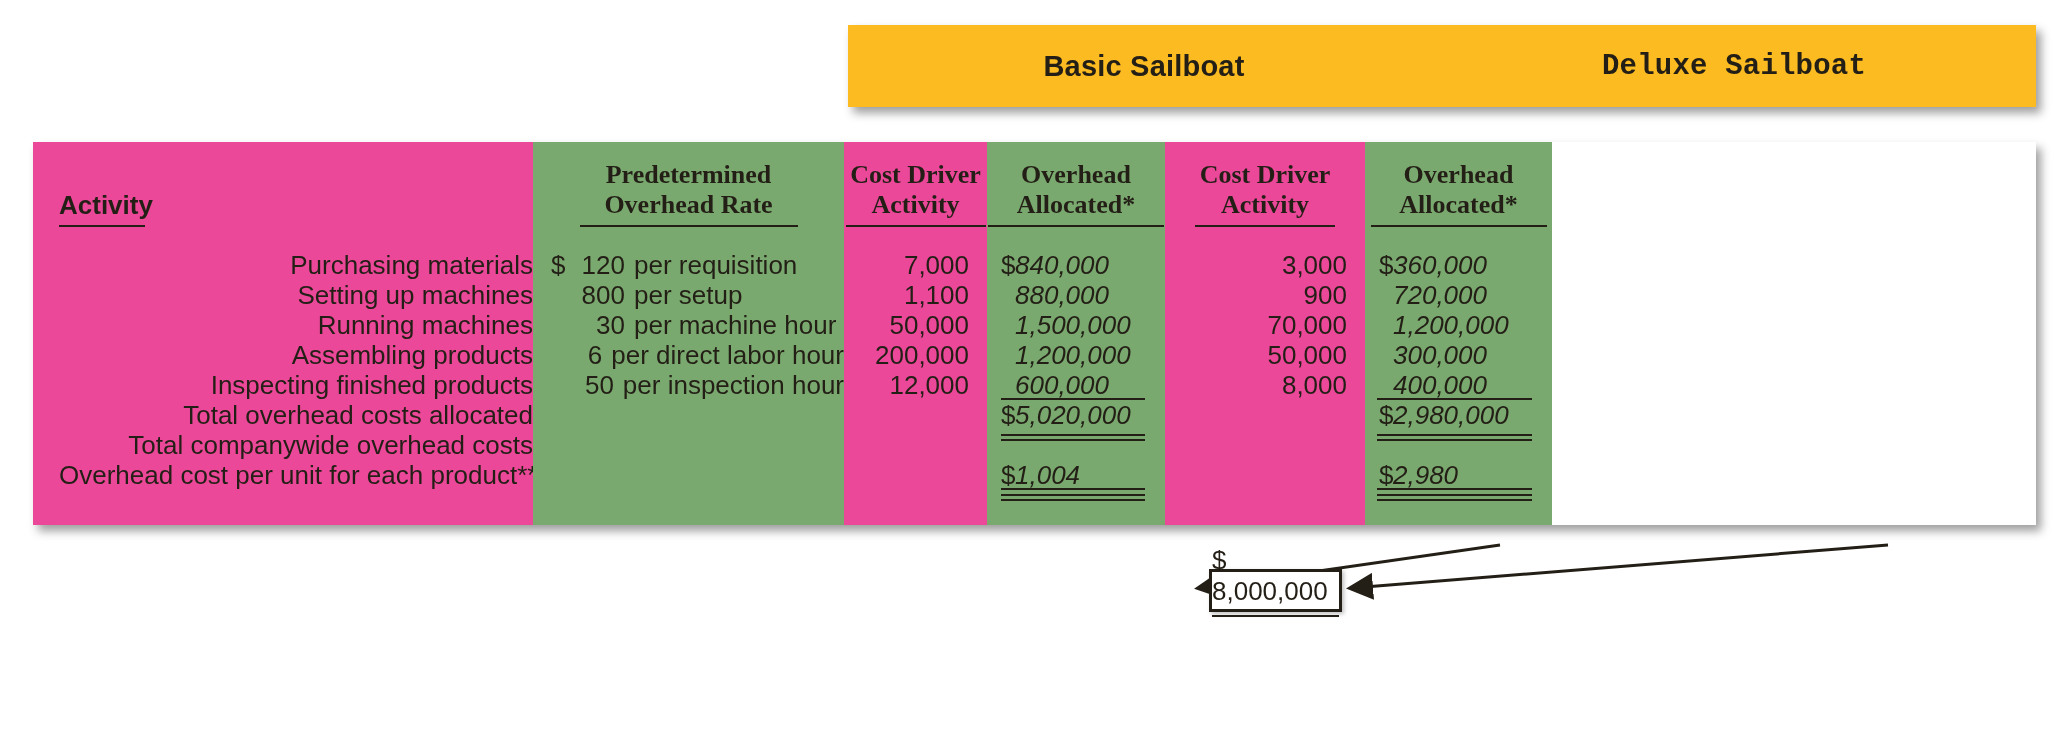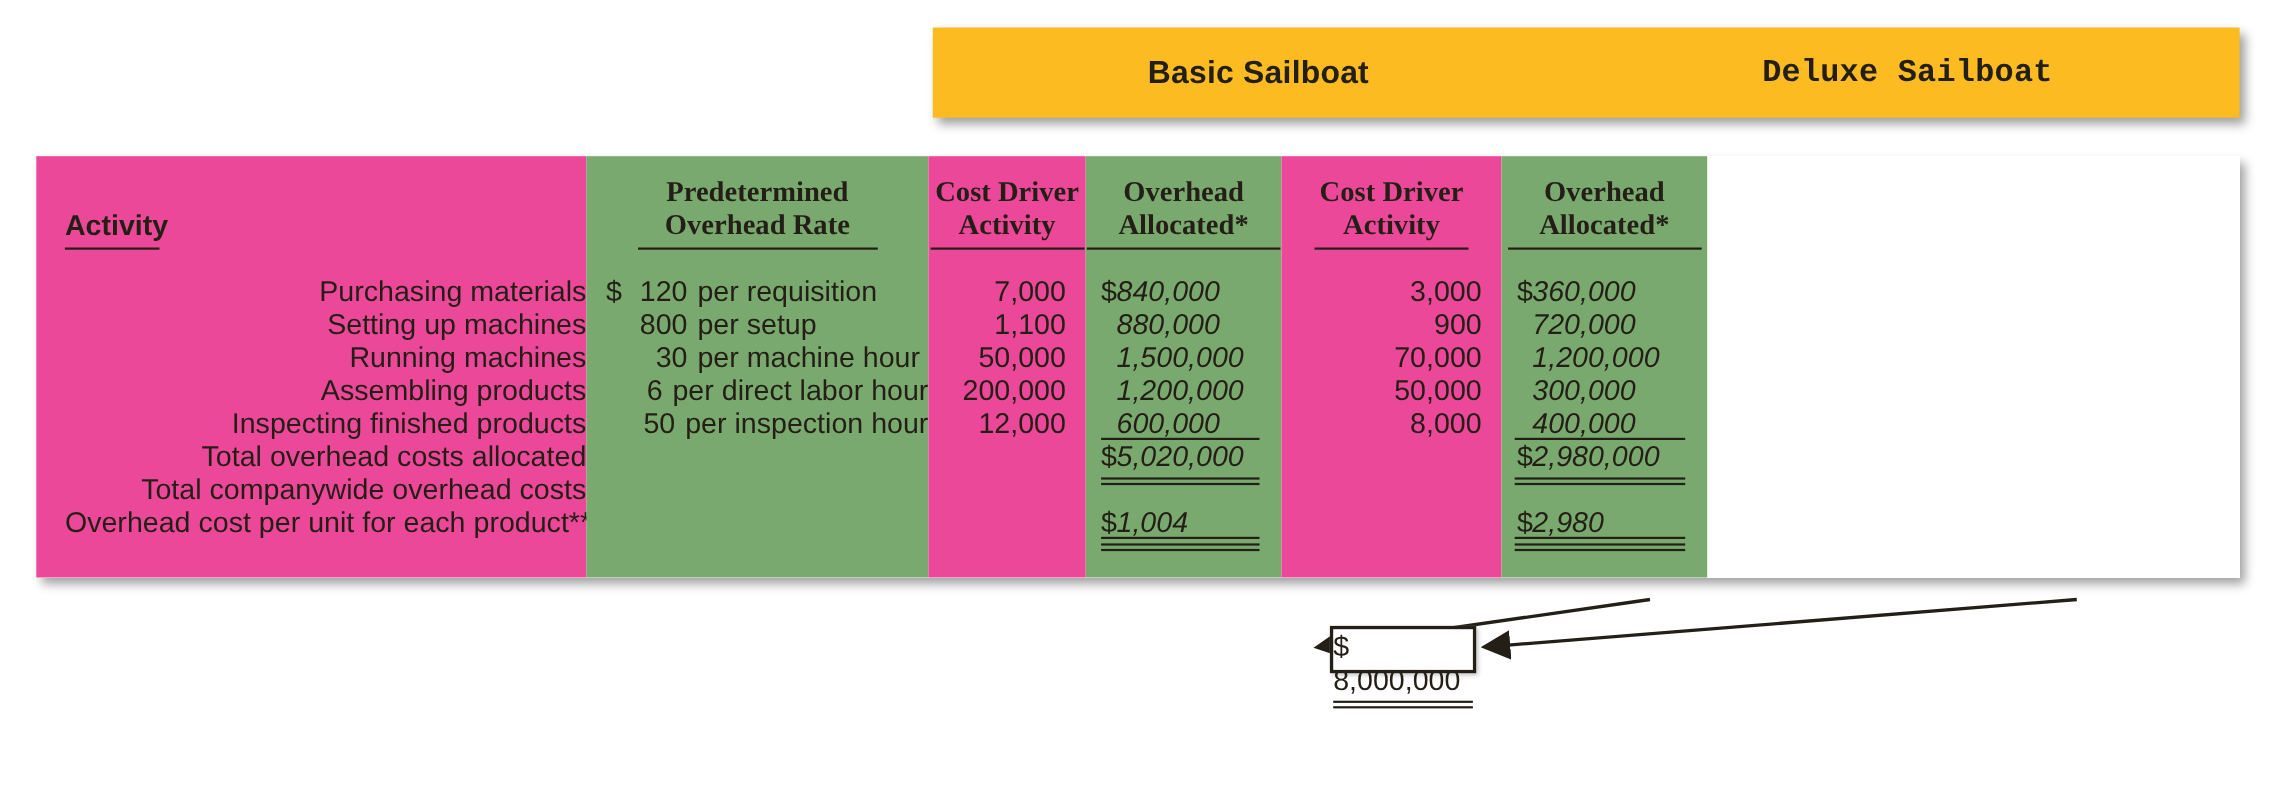--- a/index.html
+++ b/index.html
@@ -87,21 +87,21 @@
   .ul-double{position:absolute;height:2px;background:#231f16;}
   .ul-double::after{
     content:"";position:absolute;left:0;right:0;top:5px;
     height:2px;background:#231f16;
   }
 
   
   .total-box{
     position:absolute;left:1209px;top:569px;width:133px;height:43px;
     background:#ffffff;border:3px solid #231f16;box-sizing:border-box;
-    display:flex;align-items:flex-start;justify-content:center;
+    display:flex;align-items:flex-end;justify-content:center;
     font-size:26px;color:#231f16;box-shadow:2px 2px 4px rgba(0,0,0,.25);
     z-index:6;
   }
   .total-box .inner{position:relative;padding-bottom:2px;}
   .total-box .inner::before,
   .total-box .inner::after{
     content:"";position:absolute;left:0;right:0;height:2px;background:#231f16;
   }
   .total-box .inner::before{bottom:-3px;}
   .total-box .inner::after {bottom:-8px;}

